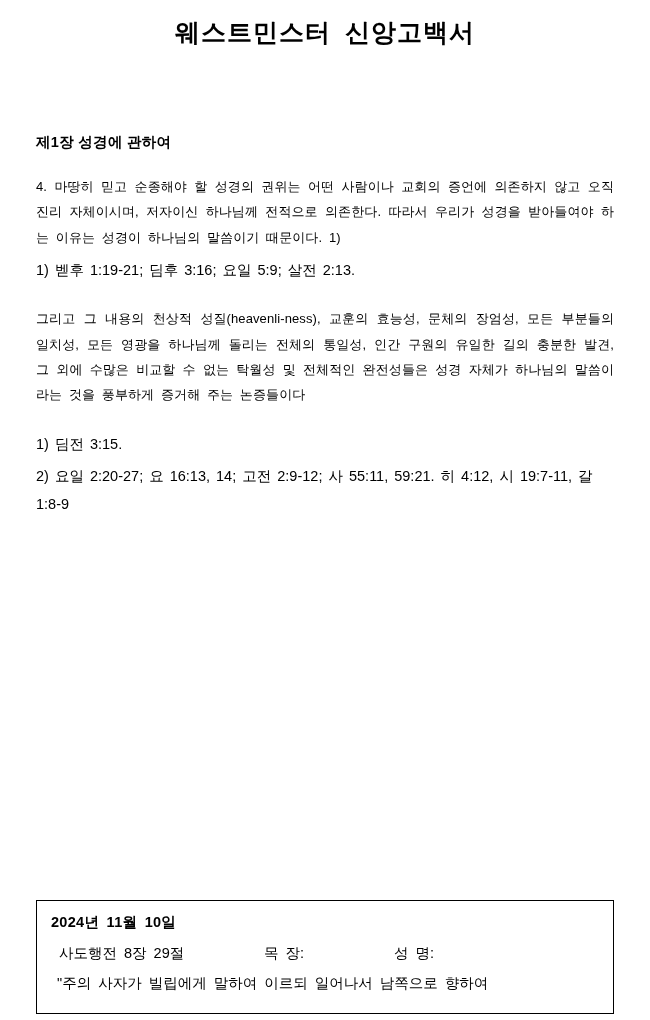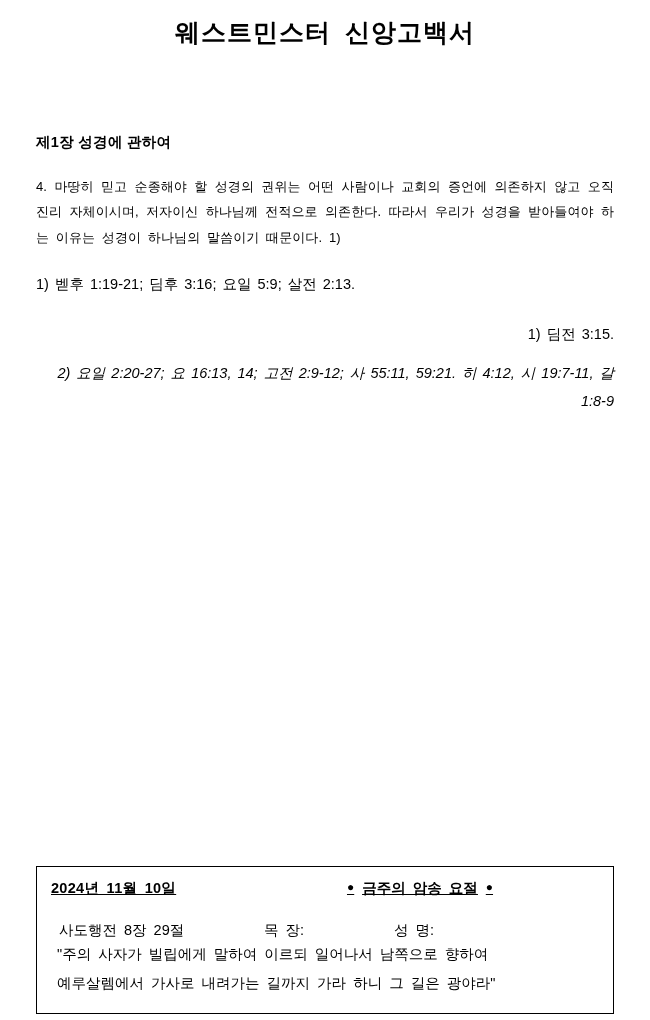--- a/index.html
+++ b/index.html
@@ -42,48 +42,47 @@
     font-size: 13px;
     line-height: 1.95;
     margin: 22px 0 0 0;
     text-align: justify;
     word-spacing: 3px;
     letter-spacing: 0.1px;
   }
   p.ref-line {
     font-size: 14.5px;
     line-height: 1.95;
-    margin: 20px 0 0 0;
+    margin: 6px 0 0 0;
     word-spacing: 2px;
   }
   p.ref-block {
     font-size: 14.5px;
     line-height: 1.95;
     margin: 22px 0 0 0;
     word-spacing: 2px;
-    text-align: right;
+    text-align: left;
   }
 
   
   .verse-box {
     position: absolute;
     left: 36px;
     right: 36px;
     bottom: 22px;
     border: 1px solid #000000;
     box-sizing: border-box;
     padding: 12px 14px 16px 14px;
   }
   .verse-row-1 {
     display: flex;
     align-items: center;
     font-size: 14.5px;
     font-weight: bold;
-    margin-bottom: 23px;
-    text-decoration: underline;
+    margin-bottom: 12px;
   }
   .verse-date {
     width: 190px;
     letter-spacing: 0.3px;
     word-spacing: 3px;
   }
   .verse-title-wrap {
     flex: 1;
     text-align: center;
     white-space: nowrap;
@@ -94,21 +93,21 @@
   }
   .verse-title {
     text-decoration: underline;
     margin: 0 8px;
     word-spacing: 3px;
   }
   .verse-row-2 {
     display: flex;
     align-items: flex-end;
     font-size: 14.5px;
-    margin-bottom: 0;
+    margin-bottom: 6px;
     word-spacing: 3px;
   }
   .verse-ref {
     width: 205px;
     padding-left: 8px;
   }
   .verse-field-a {
     width: 130px;
     text-align: left;
   }
@@ -130,36 +129,33 @@
 
   <h1 class="doc-title">웨스트민스터 신앙고백서</h1>
 
   <h2 class="chapter-heading">제1장 성경에 관하여</h2>
 
   <p class="body-par">4. 마땅히 믿고 순종해야 할 성경의 권위는 어떤 사람이나 교회의 증언에 의존하지 않고 오직 진리 자체이시며, 저자이신 하나님께 전적으로 의존한다. 따라서 우리가 성경을 받아들여야 하는 이유는 성경이 하나님의 말씀이기 때문이다. 1)</p>
 
   <p class="ref-line">1) 벧후 1:19-21; 딤후 3:16; 요일 5:9; 살전 2:13.</p>
 
 
+  <p class="body-par">그리고 그 내용의 천상적 성질(heavenli-ness), 교훈의 효능성, 문체의 장엄성, 모든 부분들의 일치성, 모든 영광을 하나님께 돌리는 전체의 통일성, 인간 구원의 유일한 길의 충분한 발견, 그 외에 수많은 비교할 수 없는 탁월성 및 전체적인 완전성들은 성경 자체가 하나님의 말씀이라는 것을 풍부하게 증거해 주는 논증들이다</p>
 
 
   <p class="ref-block">1) 딤전 3:15.</p>
-  <p class="ref-block" style="margin-top:10px;font-style:italic;">2) 요일 2:20-27; 요 16:13, 14; 고전 2:9-12; 사 55:11, 59:21. 히 4:12, 시 19:7-11, 갈 1:8-9</p>
+  <p class="ref-block" style="margin-top:4px;">2) 요일 2:20-27; 요 16:13, 14; 고전 2:9-12; 사 55:11, 59:21. 히 4:12, 시 19:7-11, 갈 1:8-9</p>
 
   <div class="verse-box">
     <div class="verse-row-1">
       <span class="verse-date">2024년 11월 10일</span>
-      <span class="verse-title-wrap">
-        <span class="verse-bullet">●</span><span class="verse-title">금주의 암송 요절</span><span class="verse-bullet">●</span>
-      </span>
     </div>
     <div class="verse-row-2">
       <span class="verse-ref">사도행전 8장 29절</span>
       <span class="verse-field-a">목 장:</span>
       <span class="verse-field-b">성 명:</span>
     </div>
     <div class="verse-text">
       <span class="verse-text-line">"주의 사자가 빌립에게 말하여 이르되 일어나서 남쪽으로 향하여</span>
-      <span class="verse-text-line">예루살렘에서 가사로 내려가는 길까지 가라 하니 그 길은 광야라"</span>
     </div>
   </div>
 
 </div>
 
 </body></html>

